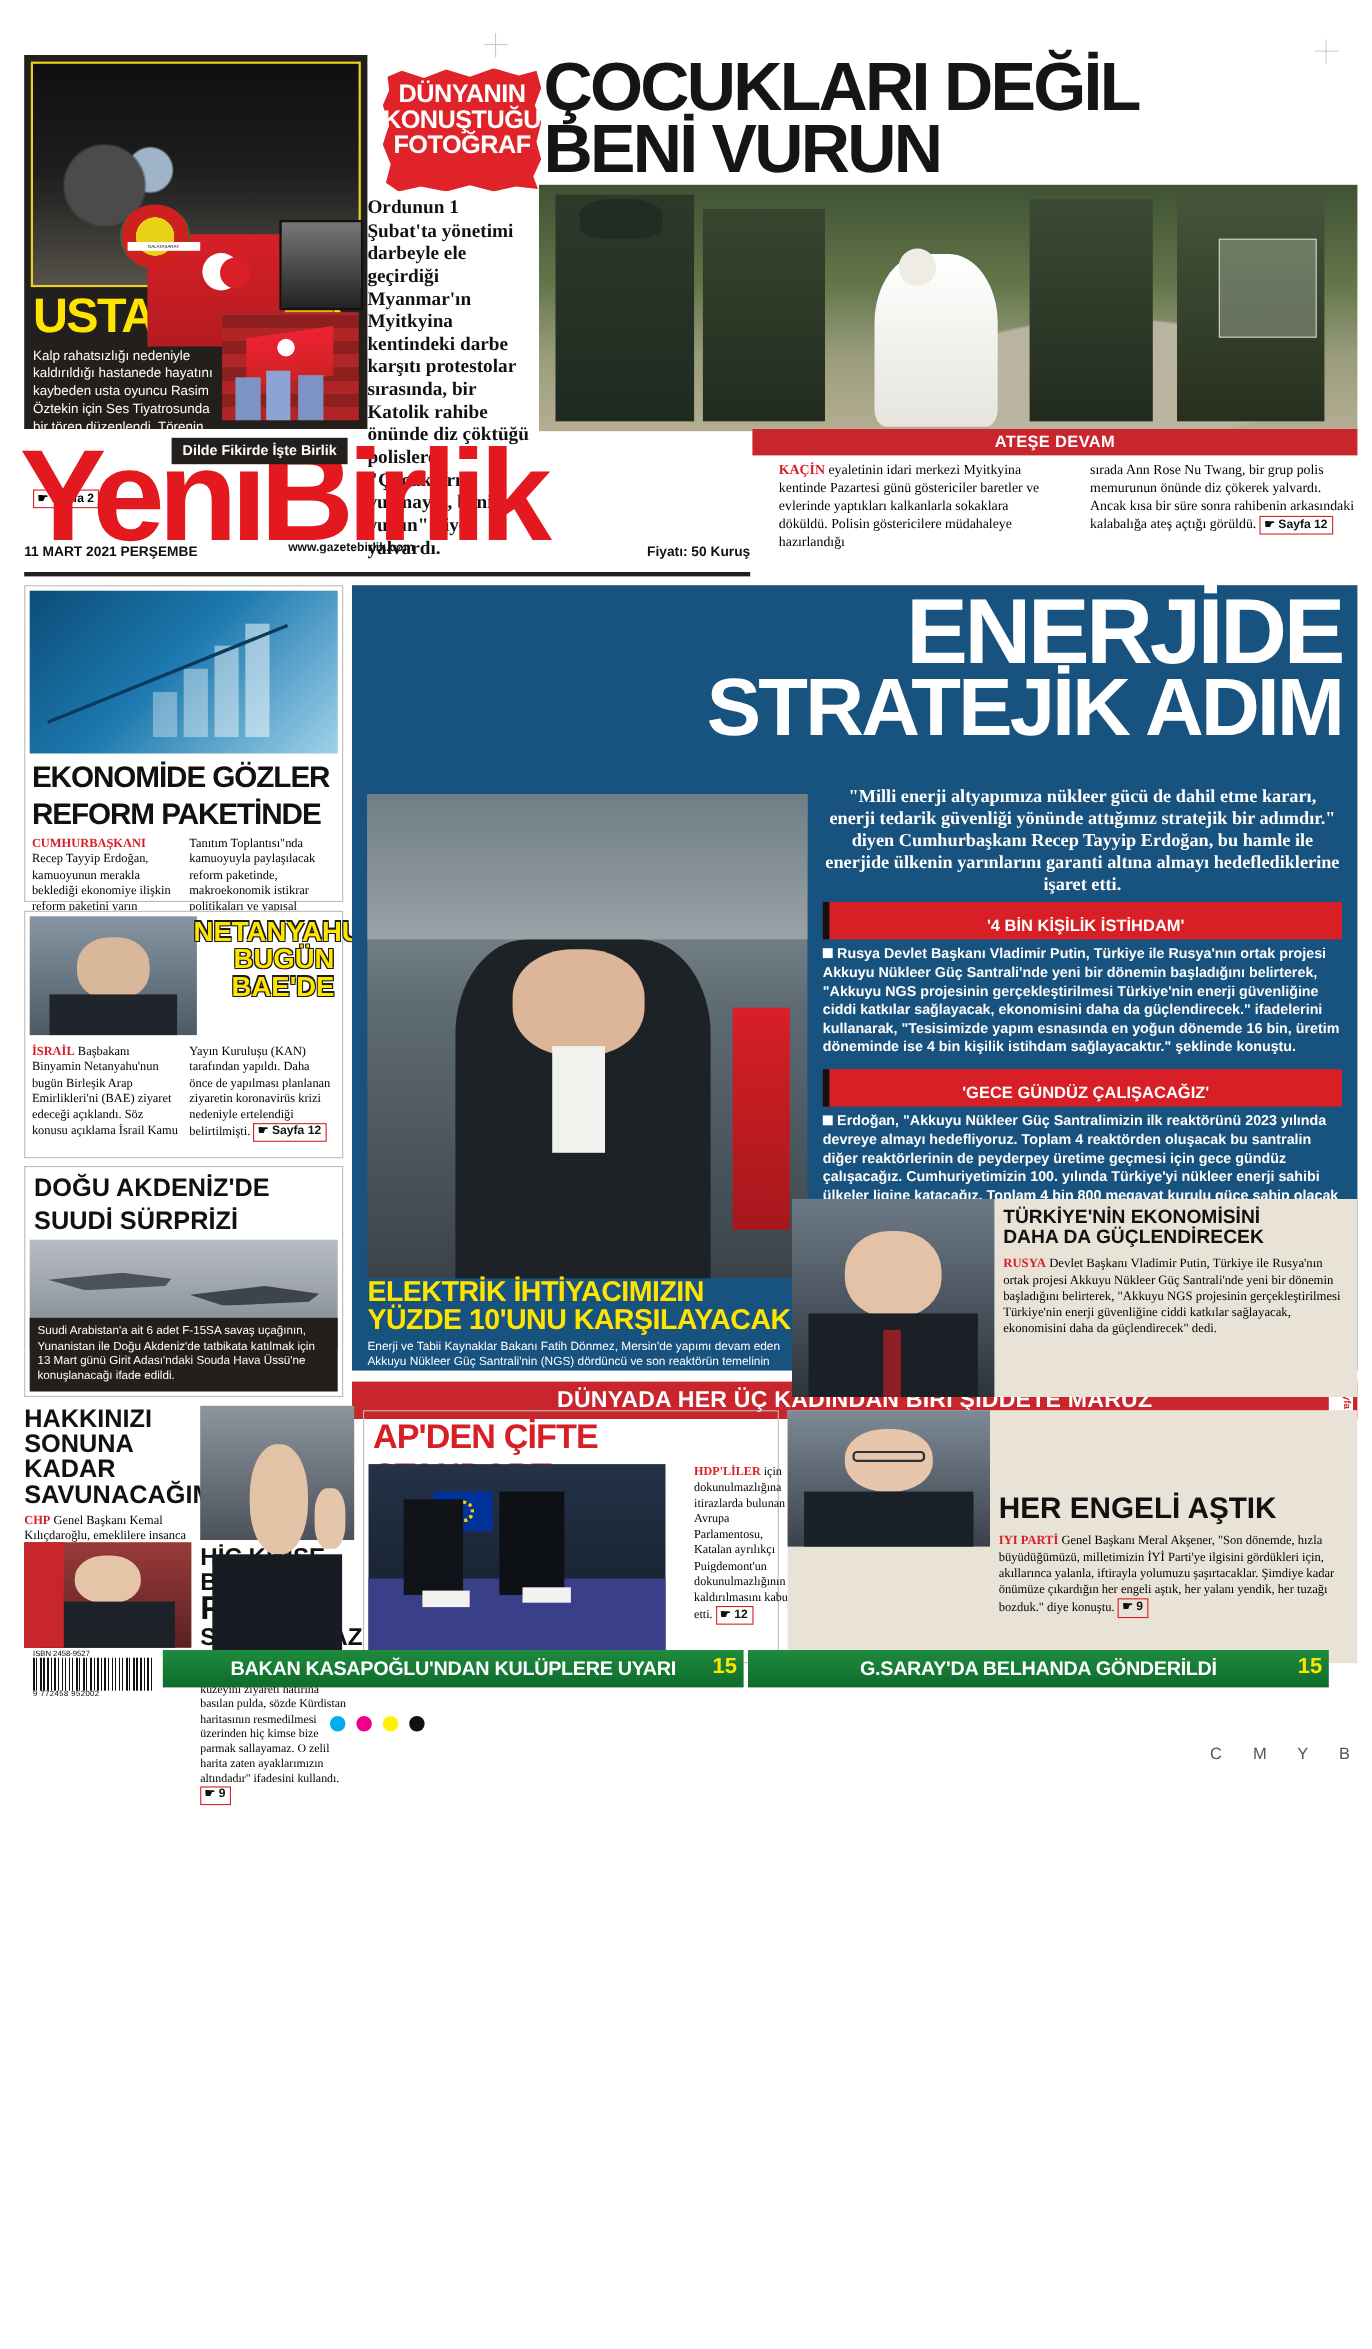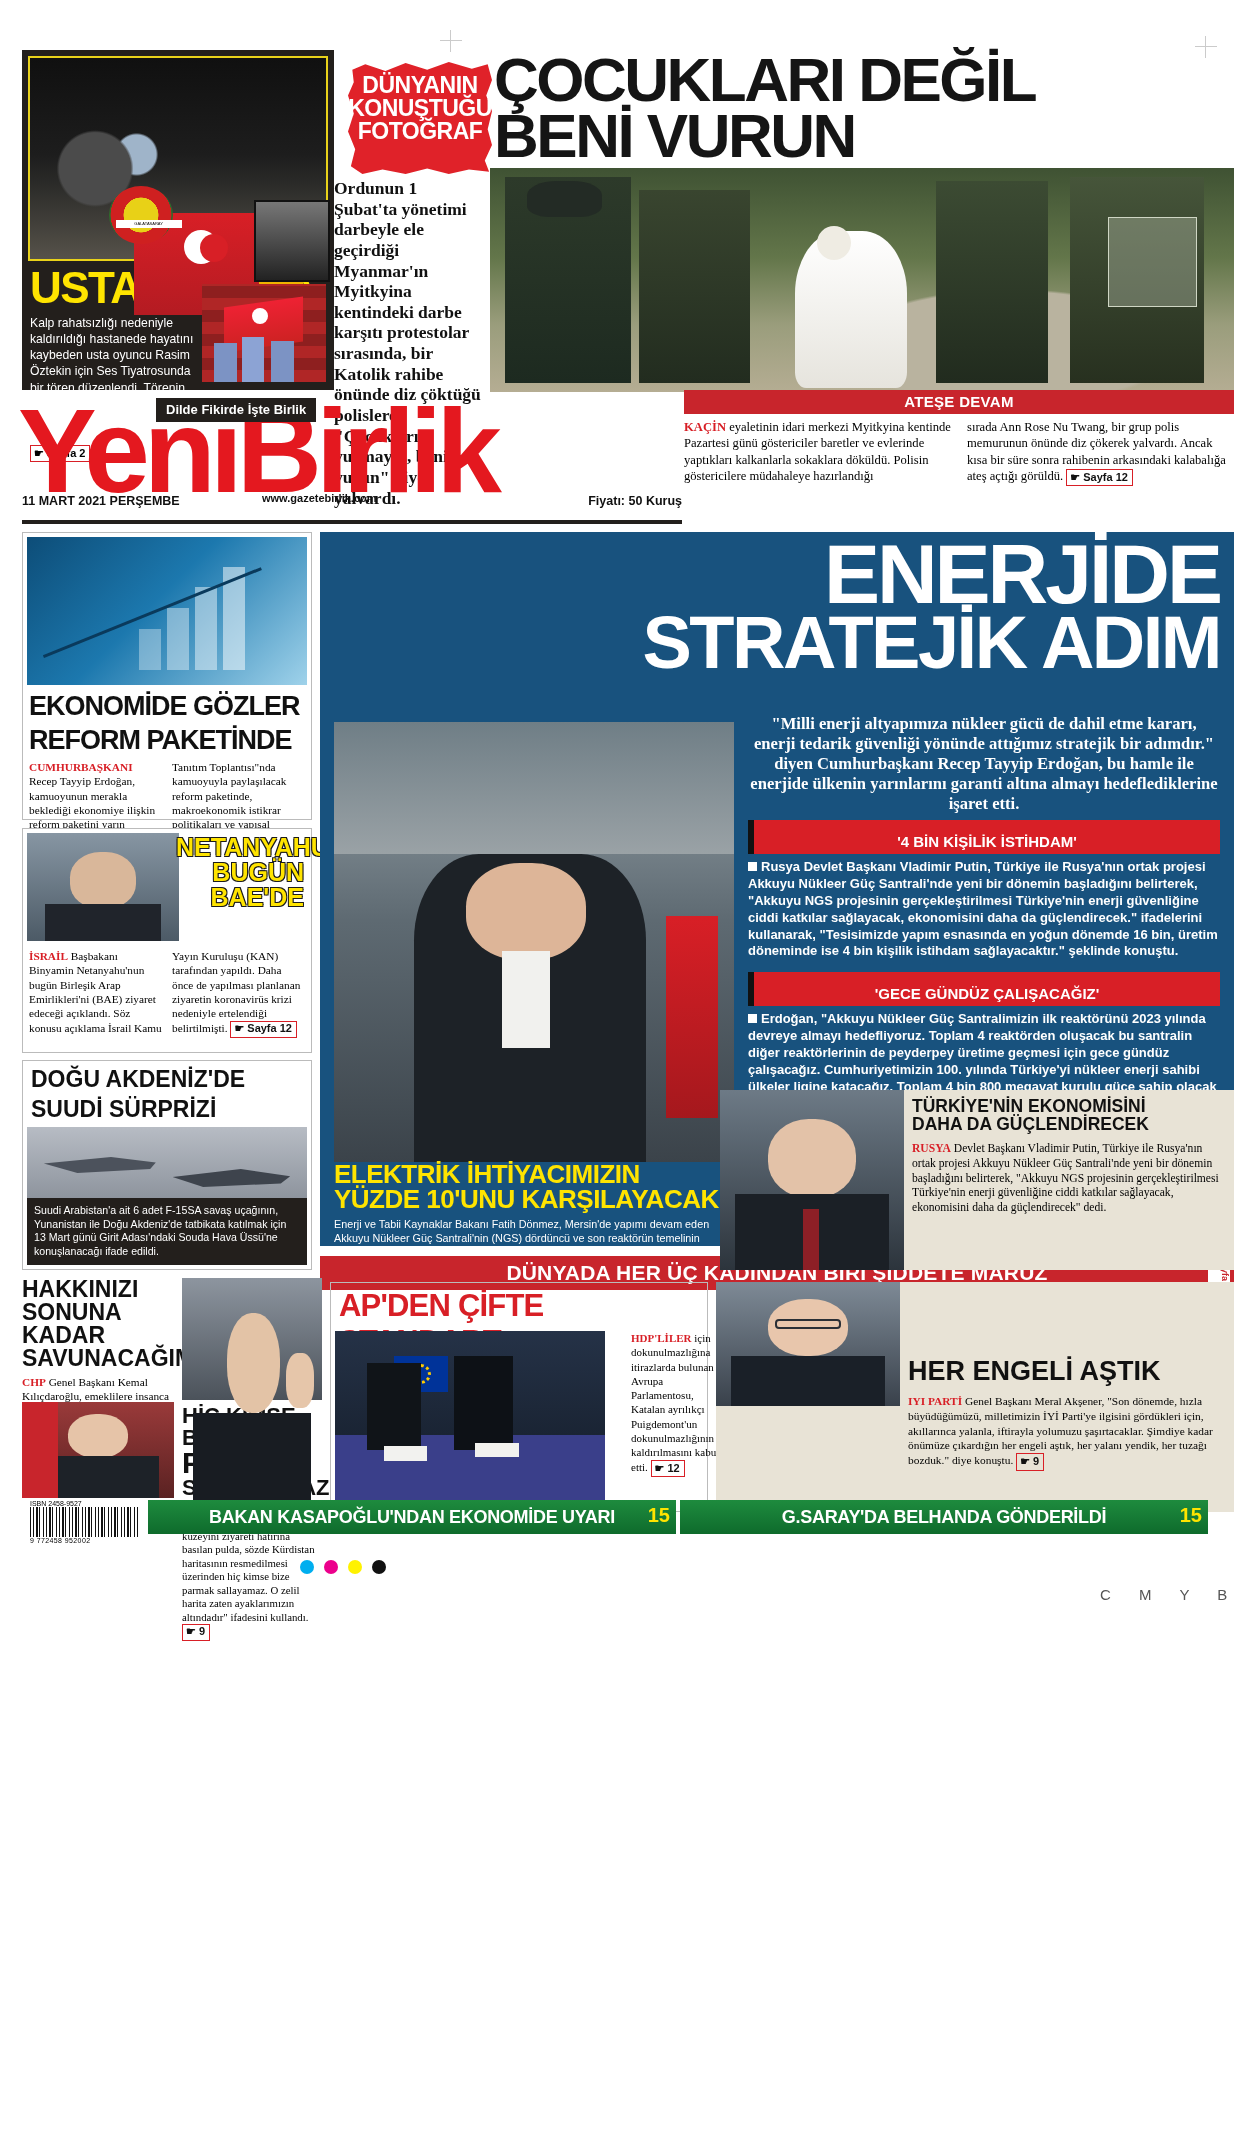--- a/index.html
+++ b/index.html
@@ -74,21 +74,21 @@
       font-size:12.5px; font-weight:bold; color:#111; }
   #mastinfo .d { position:absolute; left:0; top:0; }
   #mastinfo .w { position:absolute; left:240px; top:-2px; font-size:11px; }
   #mastinfo .p { position:absolute; right:0; top:0; }
 
   
   #atese { left:684px; top:390px; width:550px; }
   #atese .bar { background:#c8252c; color:#fff; text-align:center; font-weight:900;
       font-size:15px; padding:3px 0 4px; letter-spacing:.3px; }
   #atese .cols { display:flex; gap:16px; margin-top:5px; }
-  #atese .cols div { flex:1; font-family:"Liberation Serif",serif; font-size:12.6px; line-height:1.3; }
+  #atese .cols div { flex:1; font-family:"Liberation Serif",serif; font-size:12.6px; line-height:1.3;margin-left:24px; }
 
   
   #ekon { left:22px; top:532px; width:290px; height:288px; border:1px solid #bbb; background:#fff; }
   #ekon .ph { margin:4px; height:148px; background:#1d5f8f; }
   #ekon h2 { font-size:27px; font-weight:900; line-height:0.98; letter-spacing:-1px;
       margin:8px 6px 0; color:#111; }
   #ekon .cols { display:flex; gap:10px; margin:6px 6px 0; }
   #ekon .cols div { flex:1; font-family:"Liberation Serif",serif; font-size:11.3px; line-height:1.27; }
 
   
@@ -455,21 +455,21 @@
 
   <div class="abs" id="barcode">
     <div class="isbn">ISBN 2458-9527</div>
     <div class="bars"></div>
     <div class="num">9 772458 952002</div>
   </div>
   <div class="abs" style="left:148px;top:1504px;font-size:8px;">0 1</div>
 
   <div class="abs" id="sportbar">
     <div class="sport">
-      <div class="t">BAKAN KASAPOĞLU'NDAN EKONOMİDE UYARI</div>
+      <div class="t">BAKAN KASAPOĞLU'NDAN KULÜPLERE UYARI</div>
       <div class="n">15</div>
     </div>
     <div class="sport">
       <div class="t">G.SARAY'DA BELHANDA GÖNDERİLDİ</div>
       <div class="n">15</div>
     </div>
   </div>
 
   <div class="abs" id="dots">
     <span style="background:#00aeef;"></span>

